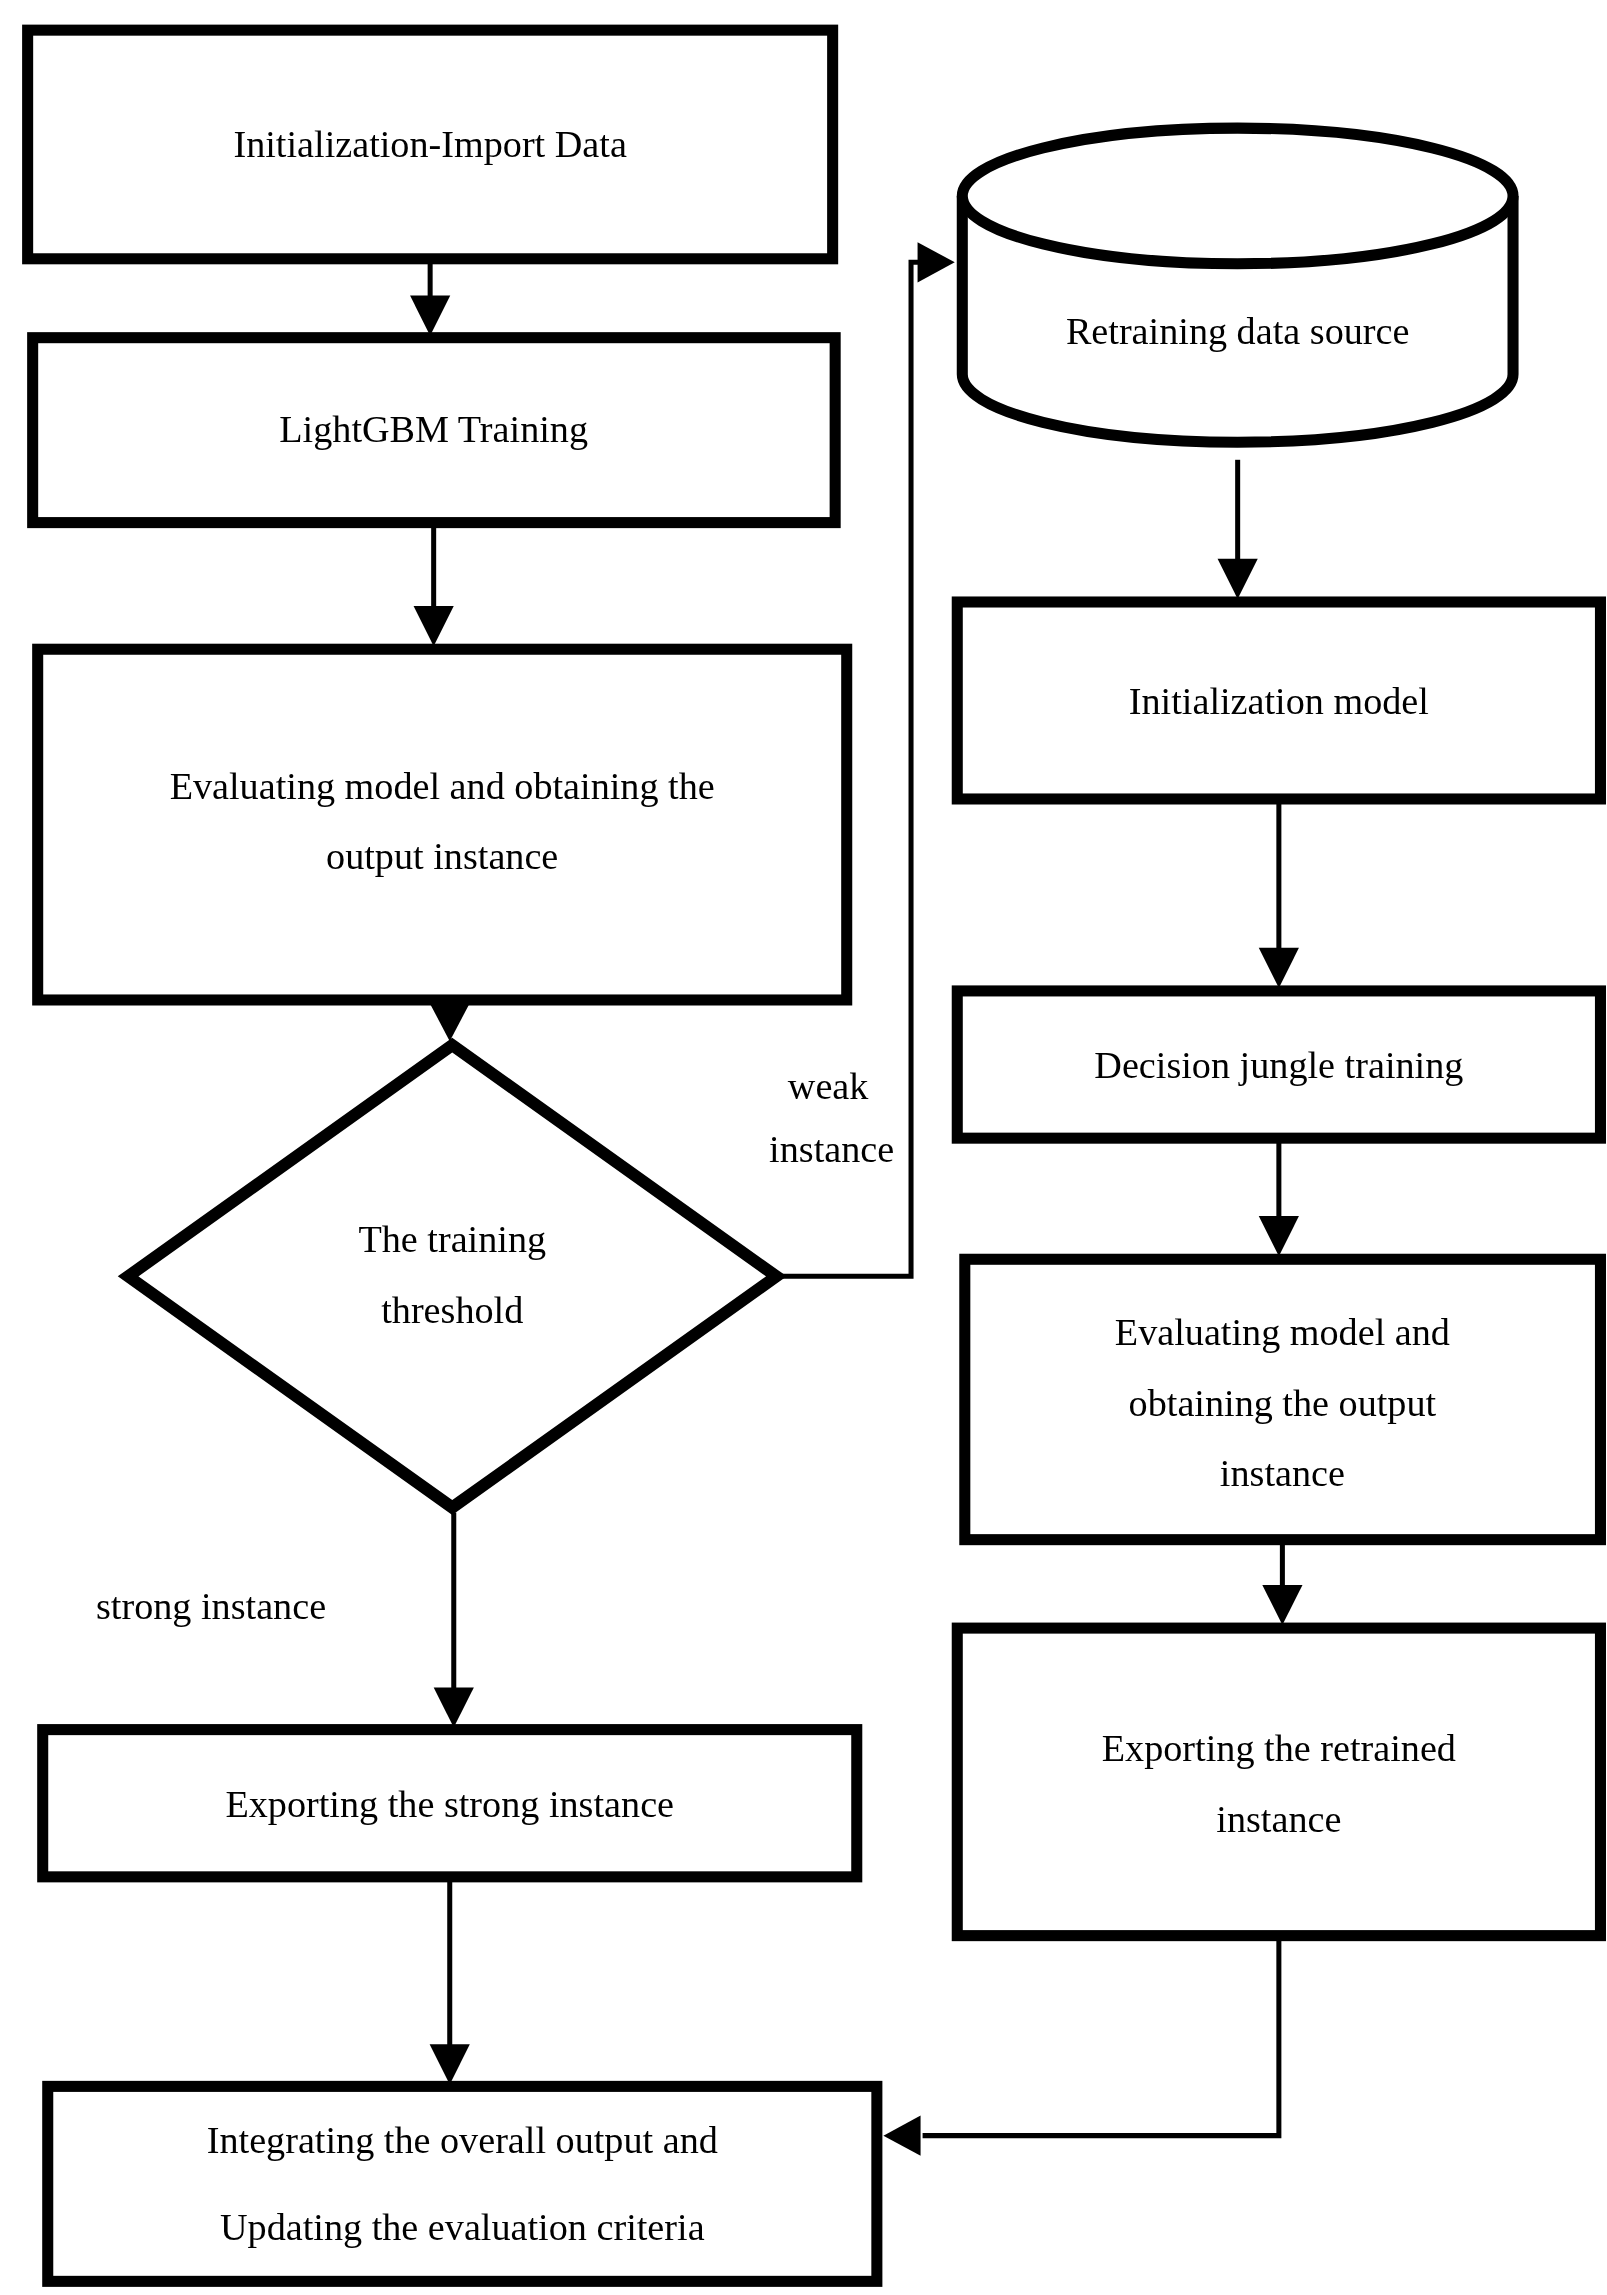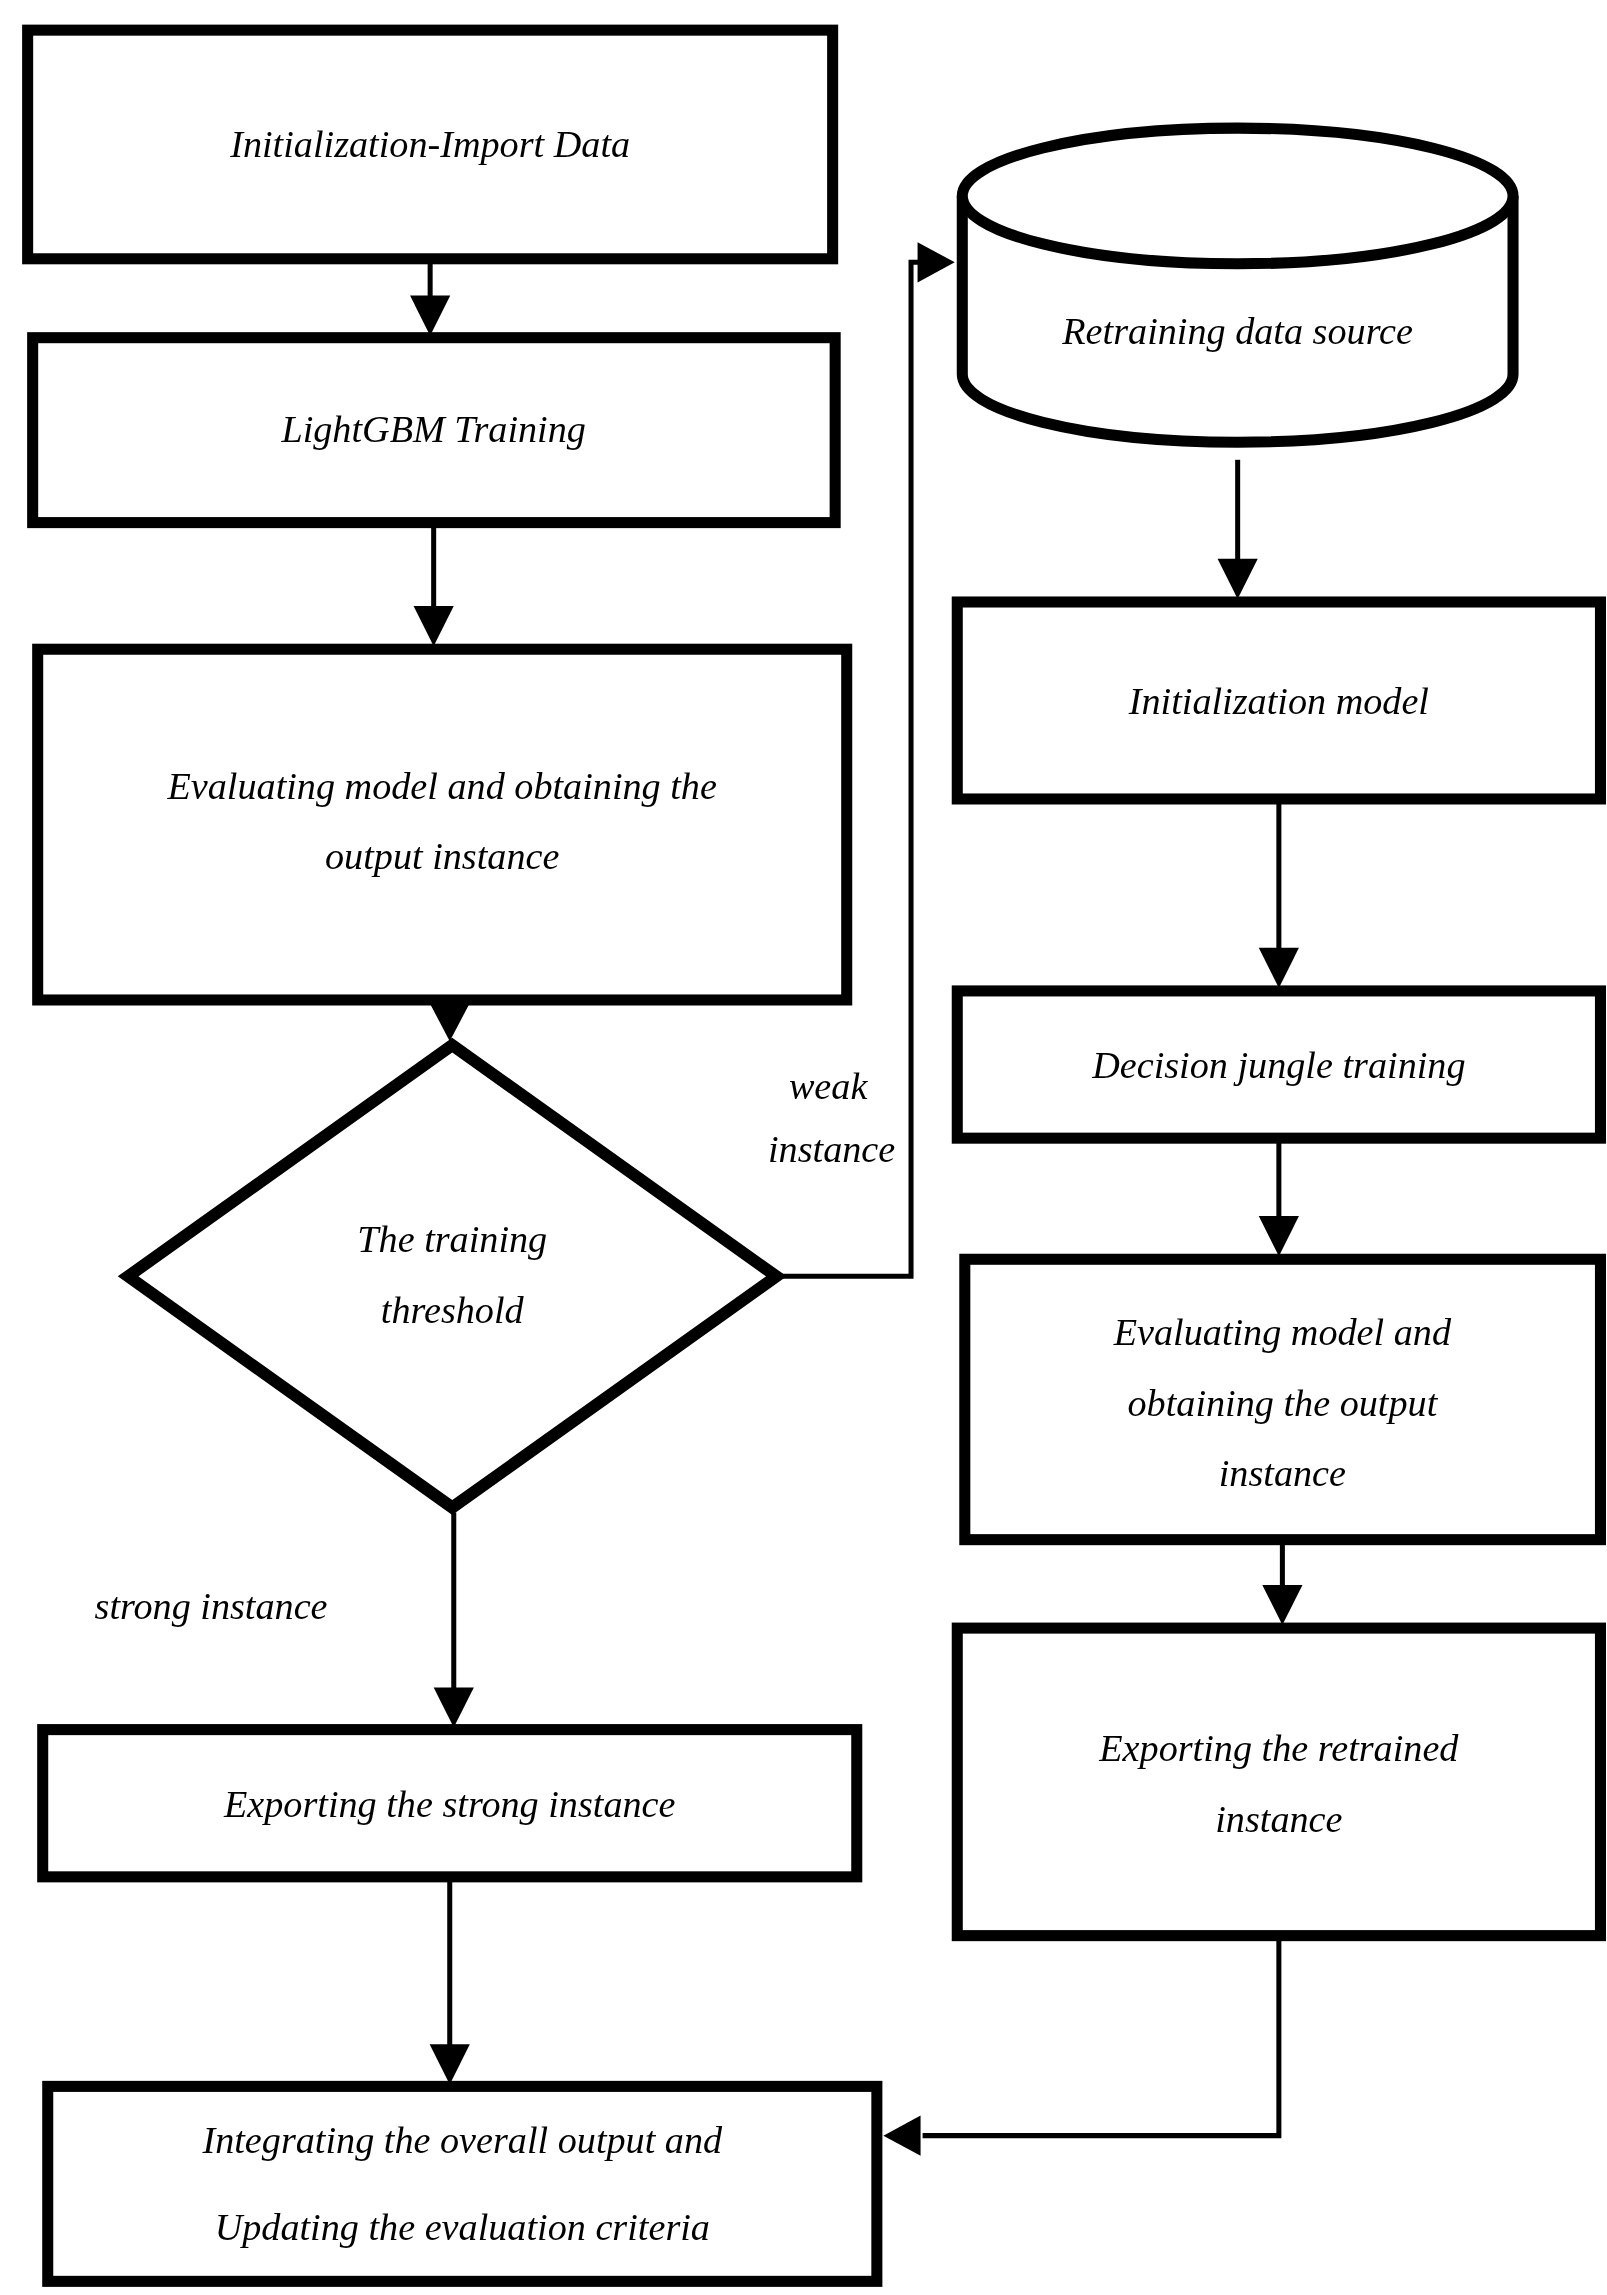--- a/index.html
+++ b/index.html
@@ -3,21 +3,20 @@
 <meta charset="utf-8">
 <style>
   html, body {
     margin: 0;
     padding: 0;
     background: #ffffff;
   }
   .diagram-wrap {
     width: 100%;
     background: #fef9c3;
-    font-style: italic;
   }
   svg {
     display: block;
     width: 100%;
     height: auto;
     background: #ffffff;
   }
   .node-rect {
     fill: #ffffff;
     stroke: #000000;

